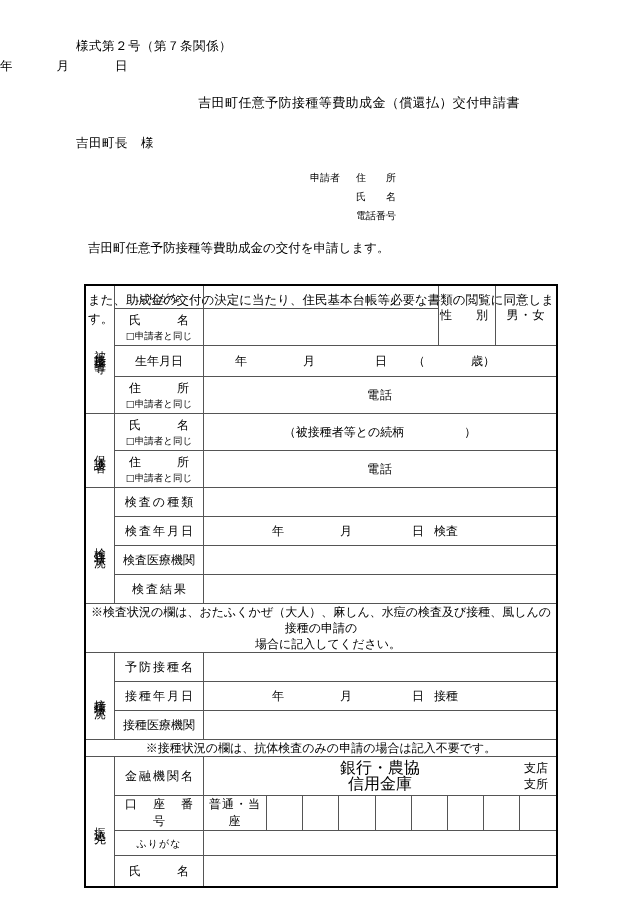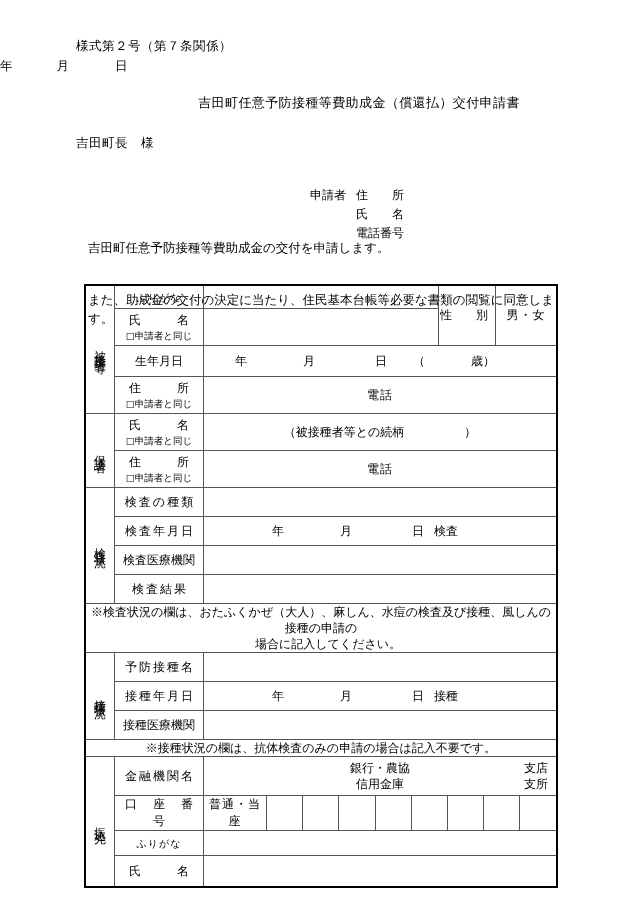--- a/index.html
+++ b/index.html
@@ -16,21 +16,21 @@
   .form-no{position:absolute;left:76px;top:38px;font-size:12.5px;letter-spacing:.5px;}
   .date-line{position:absolute;left:0;top:58px;width:630px;text-align:left;padding-right:62px;
              box-sizing:border-box;font-size:12.5px;}
   .date-line span{display:inline-block;}
   .date-line .y{margin-right:44px;}
   .date-line .m{margin-right:46px;}
   .doc-title{position:absolute;left:0;top:94px;width:630px;text-align:center;font-size:13px;
              letter-spacing:.4px;padding-left:44px;}
   .addressee{position:absolute;left:76px;top:135px;font-size:12.5px;letter-spacing:.5px;}
 
-  .applicant{position:absolute;left:310px;top:168px;font-size:12px;line-height:19px;margin-top:18px;}
+  .applicant{position:absolute;left:310px;top:168px;font-size:10px;line-height:19px;}
   .applicant .ap-row{white-space:nowrap;}
   .applicant .ap-head{display:inline-block;width:46px;}
 
   .body-text{position:absolute;left:76px;top:238px;width:500px;font-size:12.5px;line-height:19px;}
   .body-text .l1{padding-left:12px;}
   .body-text .l2{padding-left:12px;margin-top:33px;}
 
   
   .tbl-wrap{position:absolute;left:84px;top:284px;width:474px;}
   table.form{border-collapse:collapse;width:474px;table-layout:fixed;
@@ -66,21 +66,21 @@
   .paren-age .gap{display:inline-block;width:46px;}
 
   .sex-h{width:56px;letter-spacing:6px;padding-left:6px;}
   .sex-v{width:60px;letter-spacing:1px;}
 
   .note td{text-align:left;padding:3px 6px 4px 6px;font-size:11.5px;line-height:16px;}
   .note .ind{padding-left:14px;display:block;}
 
   .rel-cell{text-align:center;font-size:12px;}
   .rel-cell .gap{display:inline-block;width:60px;}
-  .bank-kinds{text-align:center;font-size:12px;line-height:16px;padding:3px 0;}
+  .bank-kinds{text-align:center;font-size:16px;line-height:16px;padding:3px 0;}
   .bank-br{position:absolute;right:8px;top:3px;text-align:left;font-size:12px;line-height:16px;}
 
   .acct-type{width:62px;font-size:12px;letter-spacing:1px;}
   .digit{width:auto;}
 
   .tel{letter-spacing:1px;}
 </style>
 </head>
 <body>
 

